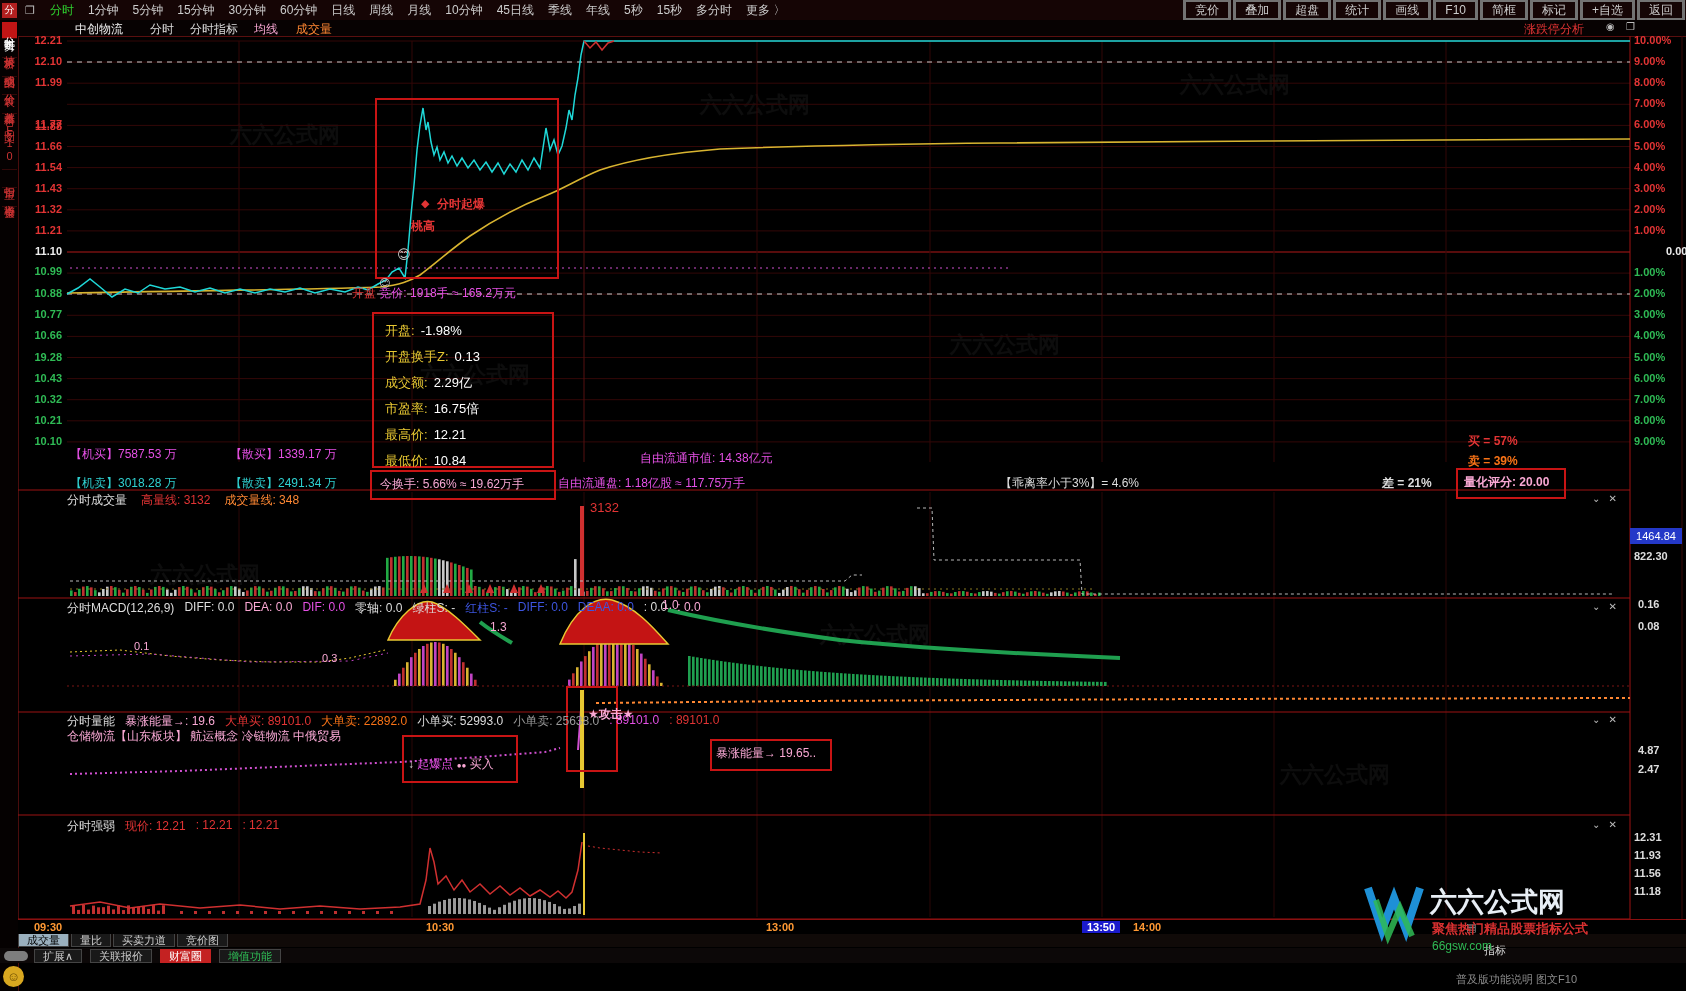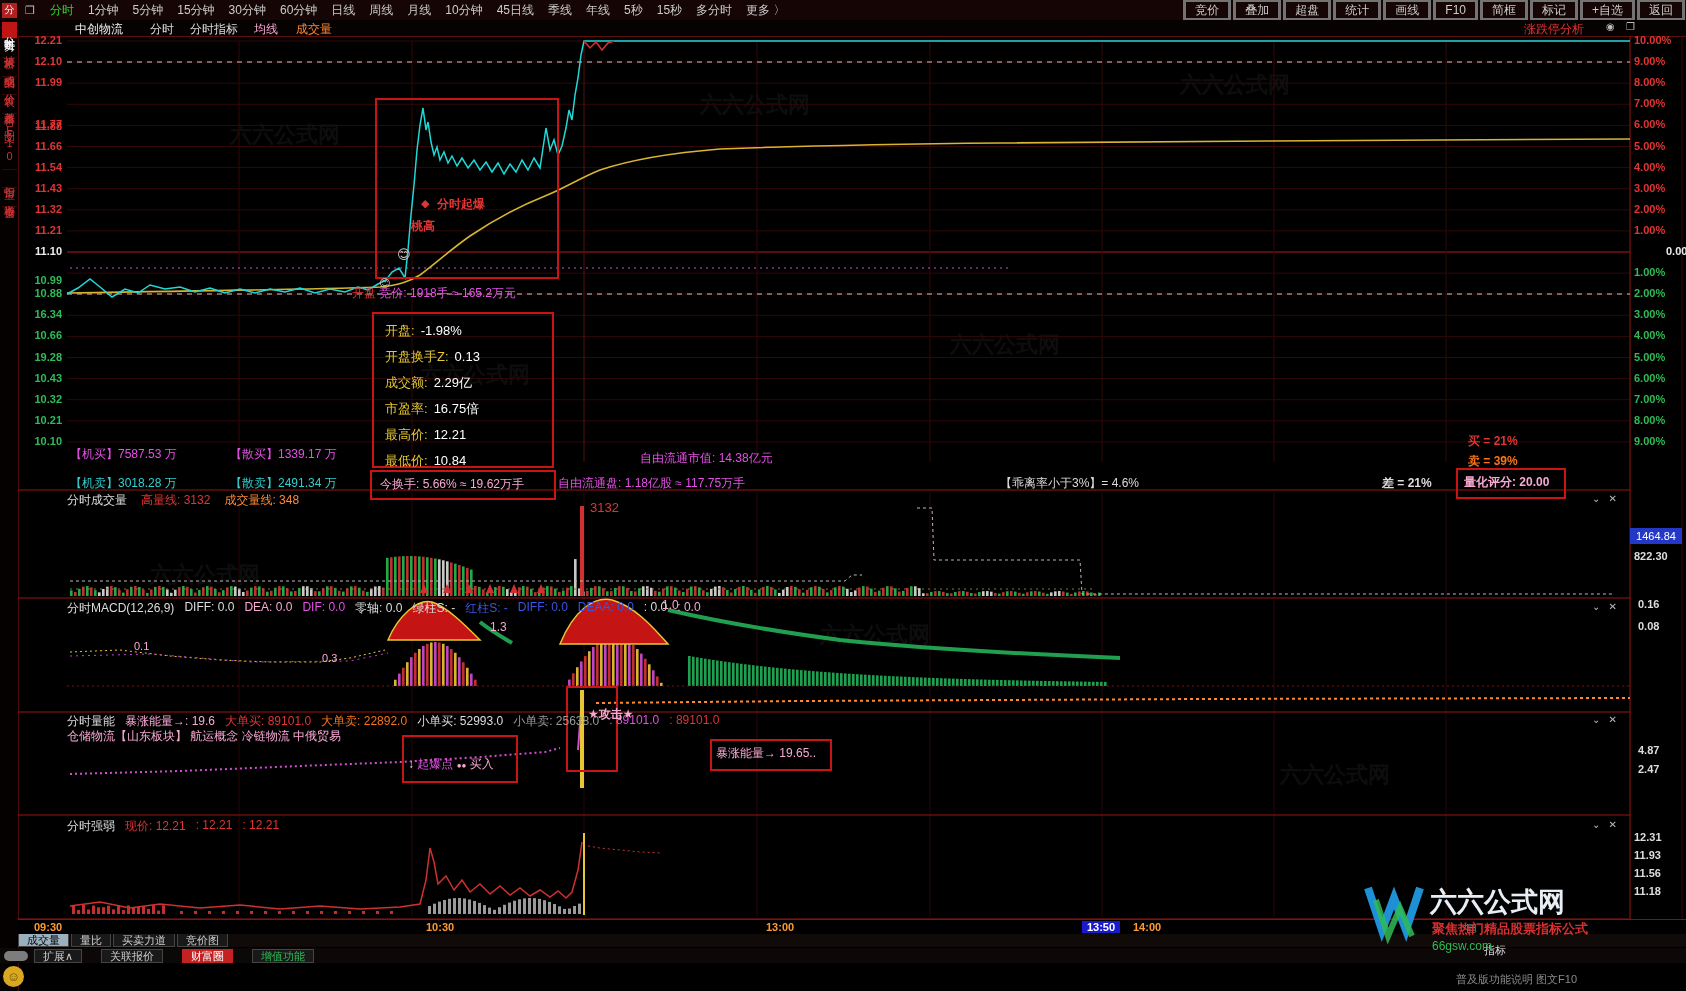--- a/index.html
+++ b/index.html
@@ -722,23 +722,23 @@
       <div class="pl red" style="top: 19.1px;">12.10</div>
       <div class="pl red" style="top: 40.2px;">11.99</div>
       <div class="pl red" style="top: 61.3px; margin-top: 23px;">11.88</div>
       <div class="pl red" style="top: 82.4px;">11.77</div>
       <div class="pl red" style="top: 103.5px;">11.66</div>
       <div class="pl red" style="top: 124.6px;">11.54</div>
       <div class="pl red" style="top: 145.7px;">11.43</div>
       <div class="pl red" style="top: 166.8px;">11.32</div>
       <div class="pl red" style="top: 187.9px;">11.21</div>
       <div class="pl white" style="top: 209px;">11.10</div>
-      <div class="pl green" style="top: 238px;">10.99</div>
+      <div class="pl green" style="top: 229px;">10.99</div>
       <div class="pl green" style="top: 251.2px;">10.88</div>
-      <div class="pl green" style="top: 272.3px;">16.34</div>
+      <div class="pl green" style="top: 272.3px;">10.77</div>
       <div class="pl green" style="top: 293.4px;">10.66</div>
       <div class="pl green" style="top: 314.5px;">19.28</div>
       <div class="pl green" style="top: 335.6px;">10.43</div>
       <div class="pl green" style="top: 356.7px;">10.32</div>
       <div class="pl green" style="top: 377.8px;">10.21</div>
       <div class="pl green" style="top: 398.9px;">10.10</div>
     </div>
   <div id="pct-col">
       <div class="pl red" style="top: -2px;">10.00%</div>
       <div class="pl red" style="top: 19.1px;">9.00%</div>
@@ -802,21 +802,21 @@
     </div>
   <div class="t c-yellow" style="left:380px;top:476px;">今换手: 5.66% ≈ 19.62万手</div>
 
   <div class="t c-magenta" style="left:70px;top:446px;">【机买】7587.53 万</div>
   <div class="t c-magenta" style="left:230px;top:446px;">【散买】1339.17 万</div>
   <div class="t c-magenta" style="left:640px;top:450px;text-align:center;">自由流通市值: 14.38亿元</div>
   <div class="t c-cyan" style="left:70px;top:475px;">【机卖】3018.28 万</div>
   <div class="t c-cyan" style="left:230px;top:475px;">【散卖】2491.34 万</div>
   <div class="t c-magenta" style="left:558px;top:475px;">自由流通盘: 1.18亿股 ≈ 117.75万手</div>
   <div class="t c-white" style="left:1000px;top:475px;">【乖离率小于3%】= 4.6%</div>
-  <div class="t c-red" style="left:1468px;top:433px;font-weight:bold;">买 = 21%</div>
+  <div class="t c-red" style="left:1468px;top:433px;font-weight:bold;">买 = 57%</div>
   <div class="t c-green" style="left:1468px;top:453px;font-weight:bold;">卖 = 39%</div>
   <div class="t c-white" style="left:1382px;top:475px;font-weight:bold;">差 = 21%</div>
   <div class="t c-yellow" style="left:1464px;top:474px;font-weight:bold;">量化评分: 20.00</div>
 
   <div class="panel-hdr" style="left:67px;top:492px;">
     <span class="c-white">分时成交量</span>
     <span class="c-red">高量线: 3132</span>
     <span class="c-orange">成交量线: 348</span>
   </div>
   <div class="panel-icons" style="left:1592px;top:493px;">
@@ -906,21 +906,21 @@
   </div>
 
   <div id="statusbar1">
       <span class="st-tab sel">成交量</span>
       <span class="st-tab">量比</span>
       <span class="st-tab">买卖力道</span>
       <span class="st-tab">竞价图</span>
     </div>
   <div id="statusbar2">
     <span id="pill-icon"></span>
-    <span style="display:flex;gap:19px;">
+    <span style="display:flex;gap:8px;">
         <span class="st-tab">扩展∧</span>
         <span class="st-tab">关联报价</span>
         <span class="st-tab hot">财富圈</span>
         <span class="st-tab green">增值功能</span>
       </span>
   </div>
   <div id="smiley-corner">☺</div>
 
   <div id="brand">
     <svg width="64" height="68" style="left:2px;top:2px;">

